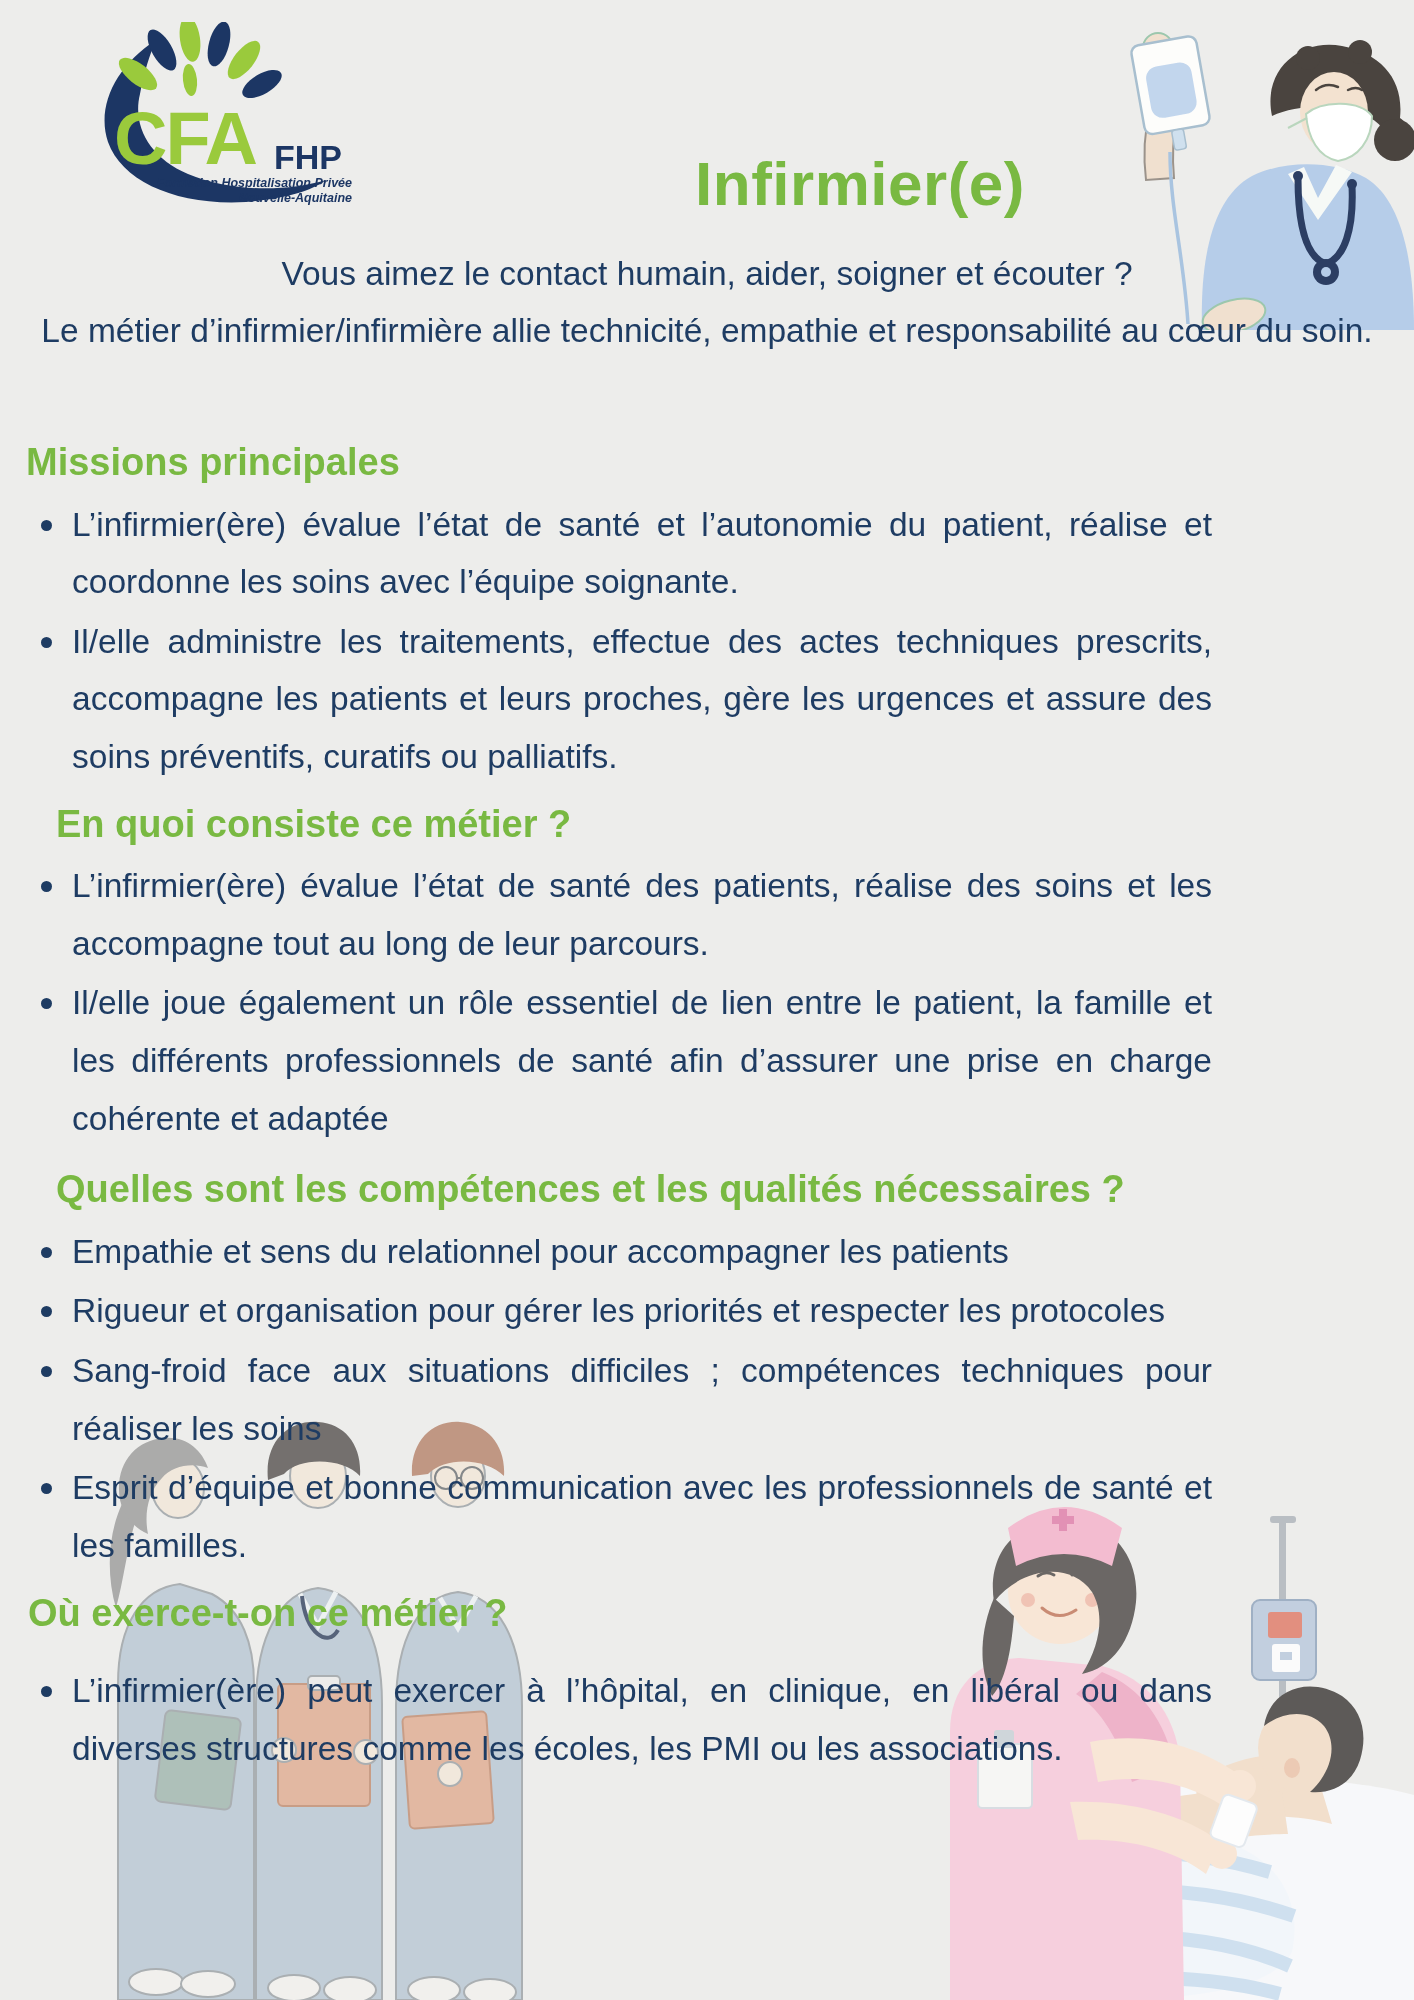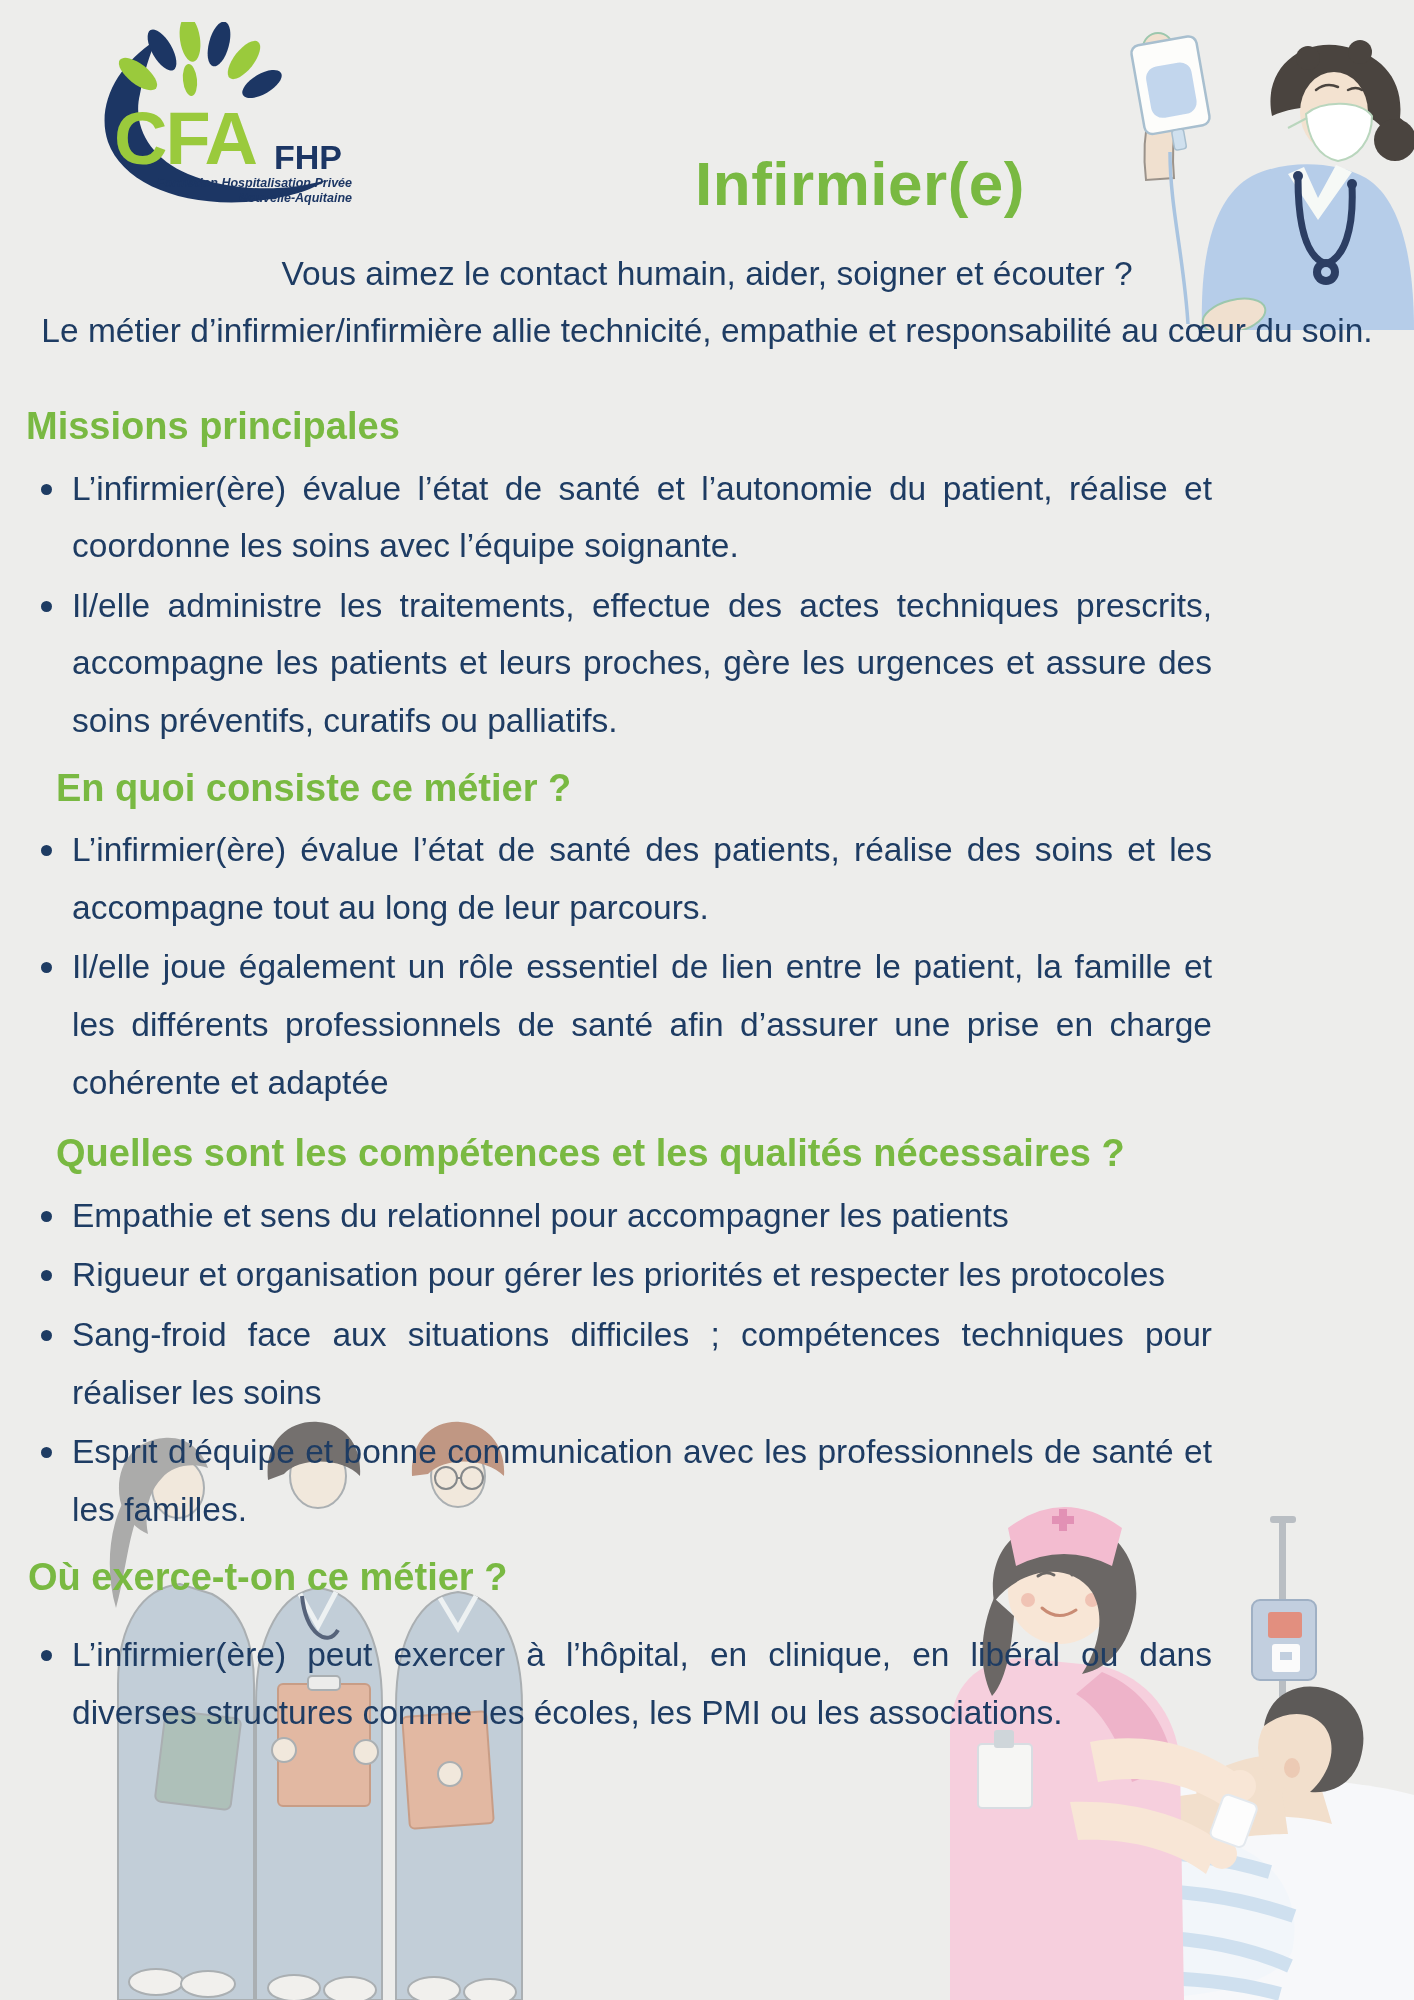--- a/index.html
+++ b/index.html
@@ -21,21 +21,21 @@
     position:absolute; top:106px; left:320px; width:1080px; text-align:center;
     font-size:62px; font-weight:700; color:#79b942; z-index:4; letter-spacing:0.5px;
   }
   
   .intro{
     position:absolute; top:246px; left:17px; width:1380px; text-align:center;
     font-size:33.5px; line-height:1.7; z-index:5;
   }
   .intro p{margin:0;}
   
-  .content{position:absolute; top:404px; left:0; width:1240px; z-index:5;}
+  .content{position:absolute; top:440px; left:0; width:1240px; z-index:5;}
   .content h2{font-size:38px; font-weight:700; color:#79b942; line-height:1.2; margin:0;}
   .sec1 h2{margin:0 0 10px 26px;}
   .sec2 h2{margin:16px 10px 10px 56px;}
   .sec3 h2{margin:20px 0 10px 56px;}
   .sec4 h2{margin:16px 0 26px 28px;}
   .content ul{list-style:none; margin:0; padding:0 28px 0 34px;}
   .content li{
     position:relative; padding-left:38px; font-size:33.5px; line-height:1.72;
     text-align:justify; color:#1e3c63;
   }

